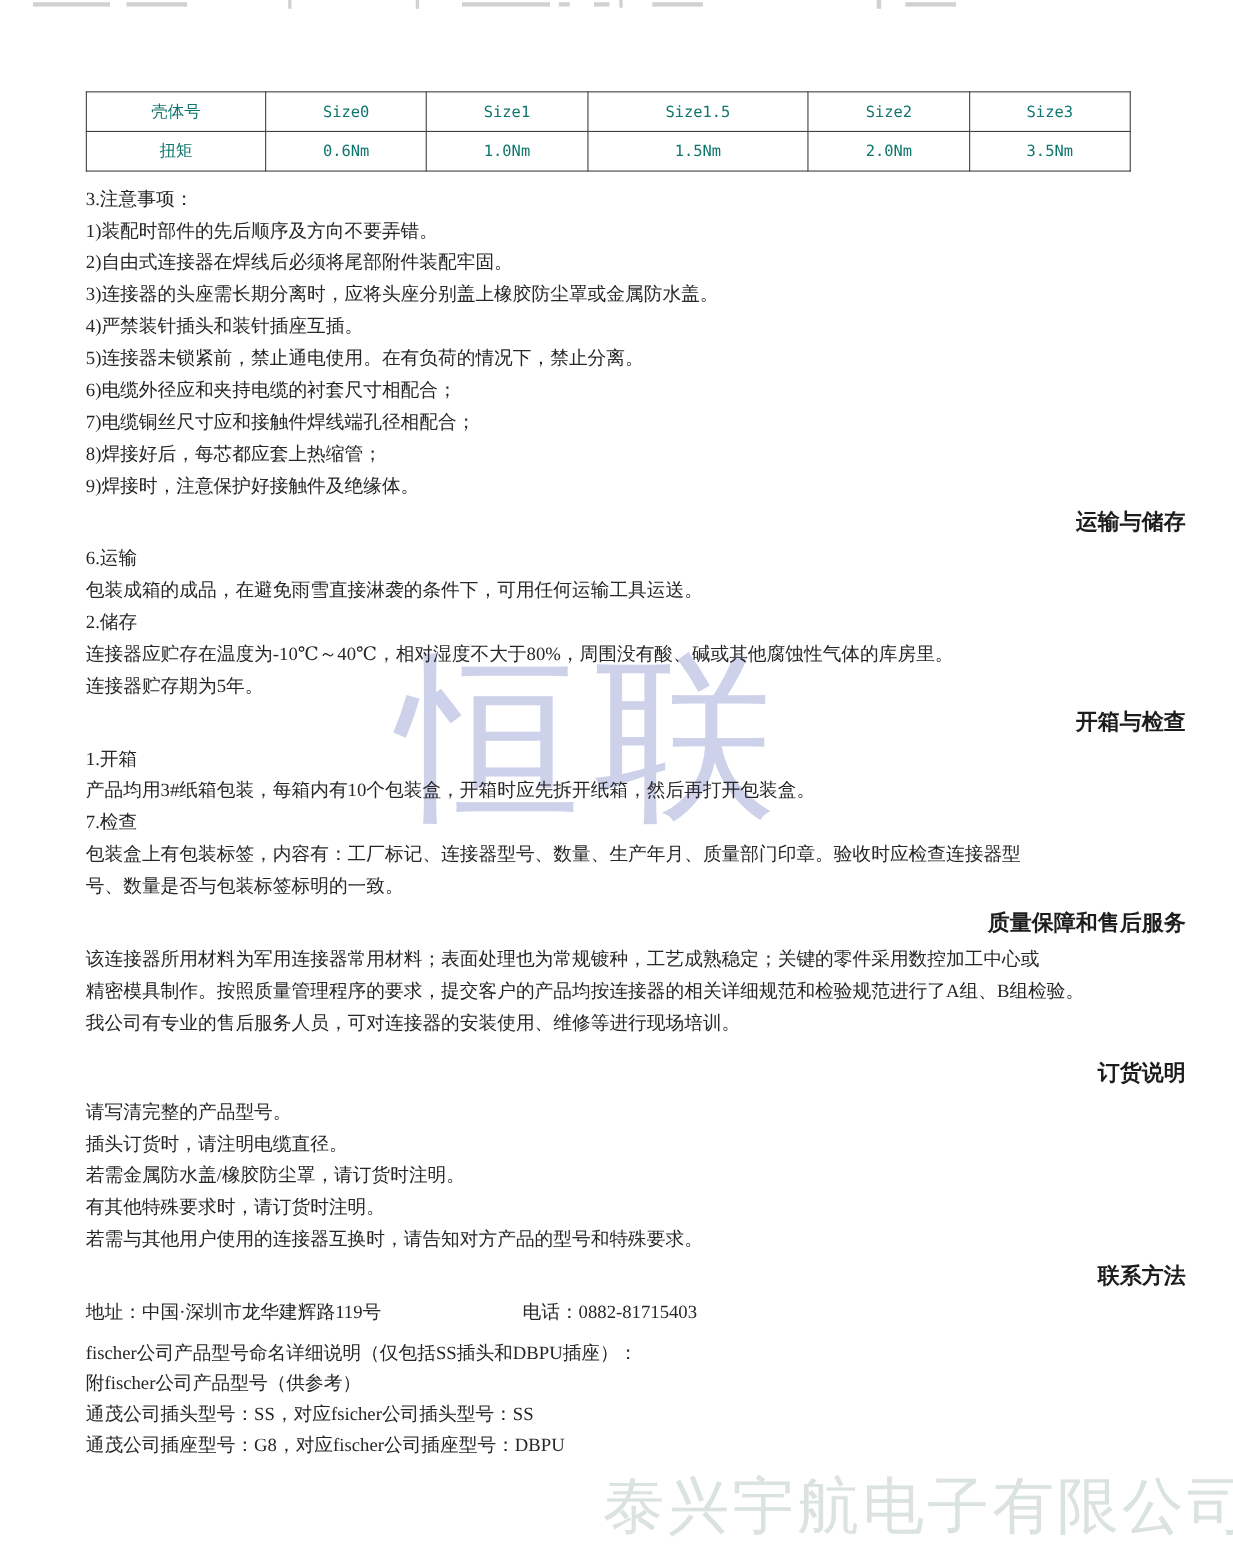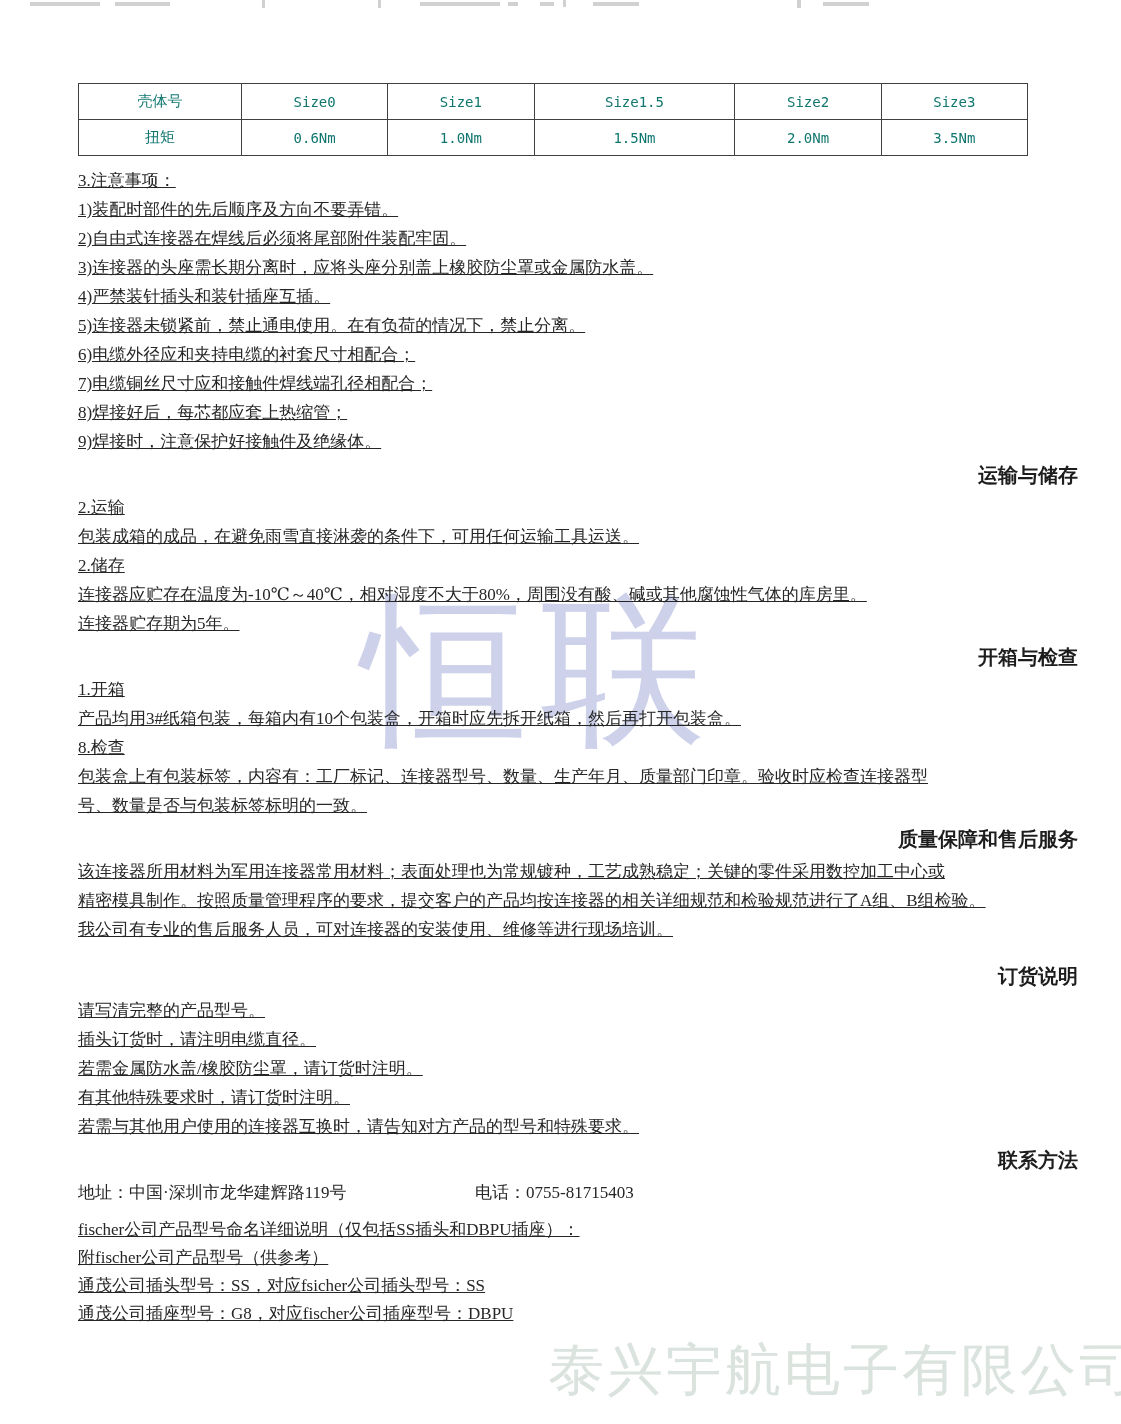--- a/index.html
+++ b/index.html
@@ -57,21 +57,21 @@
   }
   table.torque td.cn{font-family:"Liberation Serif","DejaVu Serif",serif;}
   table.torque td.lat{font-family:"DejaVu Sans Mono","Liberation Mono",monospace;font-size:14px;}
   table.torque td:first-child{width:160px;}
 
   
   .content{
     position:absolute;left:78px;top:166px;width:1000px;z-index:1;
     font-size:17px;line-height:29px;
   }
-  .content p{margin:0;text-decoration:underline;}
+  .content p{margin:0;}
   h2{
     font-family:"Liberation Sans","DejaVu Sans",sans-serif;
     font-weight:700;font-size:20px;color:#1d1d1d;
     margin:3px 0 2px 14px;line-height:32px;text-align:right;
   }
   .ind1{margin-left:14px;}   
   .ind2{margin-left:10px;}   
   .indent-par{margin-left:17px;}
   .outdent{margin-left:-30px;}
   h2.ord{margin-top:18px;margin-left:8px;font-family:Liberation Mono, monospace;}
@@ -131,49 +131,49 @@
     <p>2)自由式连接器在焊线后必须将尾部附件装配牢固。</p>
     <p>3)连接器的头座需长期分离时，应将头座分别盖上橡胶防尘罩或金属防水盖。</p>
     <p>4)严禁装针插头和装针插座互插。</p>
     <p>5)连接器未锁紧前，禁止通电使用。在有负荷的情况下，禁止分离。</p>
     <p>6)电缆外径应和夹持电缆的衬套尺寸相配合；</p>
     <p>7)电缆铜丝尺寸应和接触件焊线端孔径相配合；</p>
     <p>8)焊接好后，每芯都应套上热缩管；</p>
     <p>9)焊接时，注意保护好接触件及绝缘体。</p>
 
     <h2>运输与储存</h2>
-    <p class="ind2">2.运输</p>
+    <p class="ind2">6.运输</p>
     <p class="ind2">包装成箱的成品，在避免雨雪直接淋袭的条件下，可用任何运输工具运送。</p>
     <p class="ind2">2.储存</p>
     <p class="ind2">连接器应贮存在温度为-10℃～40℃，相对湿度不大于80%，周围没有酸、碱或其他腐蚀性气体的库房里。</p>
     <p class="ind2">连接器贮存期为5年。</p>
 
     <h2>开箱与检查</h2>
     <p class="ind2">1.开箱</p>
     <p class="ind2">产品均用3#纸箱包装，每箱内有10个包装盒，开箱时应先拆开纸箱，然后再打开包装盒。</p>
-    <p class="ind2">8.检查</p>
+    <p class="ind2">7.检查</p>
     <p class="ind2">包装盒上有包装标签，内容有：工厂标记、连接器型号、数量、生产年月、质量部门印章。验收时应检查连接器型</p>
     <p>号、数量是否与包装标签标明的一致。</p>
 
     <h2>质量保障和售后服务</h2>
     <p class="indent-par">该连接器所用材料为军用连接器常用材料；表面处理也为常规镀种，工艺成熟稳定；关键的零件采用数控加工中心或</p>
     <p class="outdent">精密模具制作。按照质量管理程序的要求，提交客户的产品均按连接器的相关详细规范和检验规范进行了A组、B组检验。</p>
     <p class="indent-par">我公司有专业的售后服务人员，可对连接器的安装使用、维修等进行现场培训。</p>
 
     <h2 class="ord">订货说明</h2>
     <p>请写清完整的产品型号。</p>
     <p>插头订货时，请注明电缆直径。</p>
     <p>若需金属防水盖/橡胶防尘罩，请订货时注明。</p>
     <p>有其他特殊要求时，请订货时注明。</p>
     <p>若需与其他用户使用的连接器互换时，请告知对方产品的型号和特殊要求。</p>
 
     <h2 class="cont">联系方法</h2>
     <div class="contact-row">
       <span>地址：中国·深圳市龙华建辉路119号</span>
-      <span>电话：0755-81715403</span>
+      <span>电话：0882-81715403</span>
     </div>
 
     <div class="fischer">
       <p>fischer公司产品型号命名详细说明（仅包括SS插头和DBPU插座）：</p>
       <p>附fischer公司产品型号（供参考）</p>
       <p>通茂公司插头型号：SS，对应fsicher公司插头型号：SS</p>
       <p>通茂公司插座型号：G8，对应fischer公司插座型号：DBPU</p>
     </div>
 
   </div>

